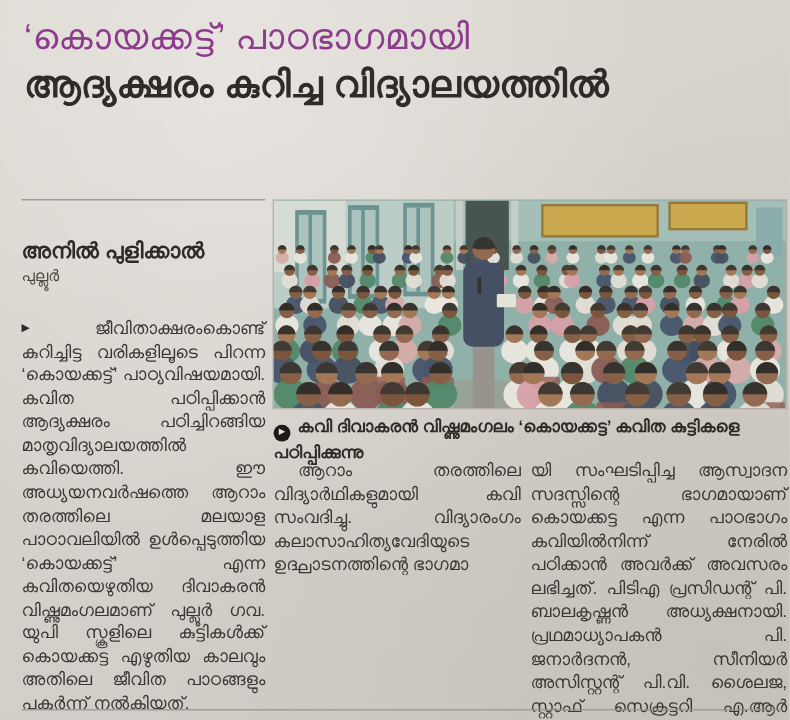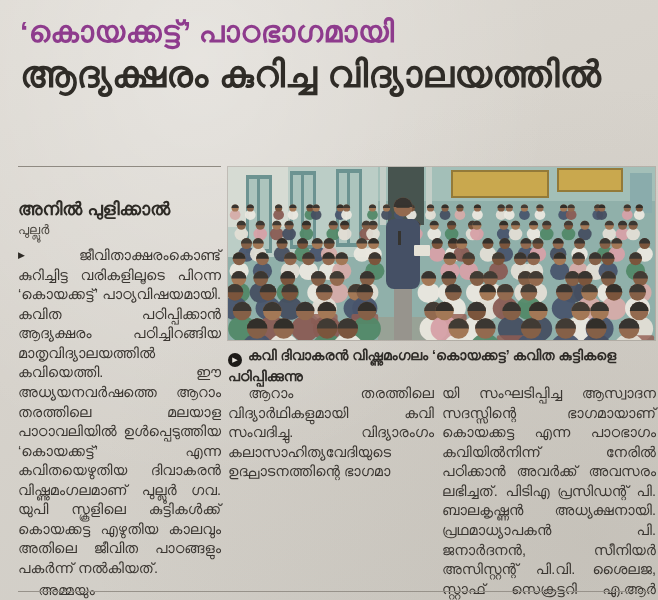--- a/index.html
+++ b/index.html
@@ -11,27 +11,27 @@
   .page{
     position:relative;width:658px;height:600px;
     background:
       radial-gradient(ellipse at 30% 10%, rgba(255,255,255,.35), rgba(0,0,0,0) 55%),
       radial-gradient(ellipse at 90% 90%, rgba(120,110,95,.12), rgba(0,0,0,0) 60%),
       linear-gradient(160deg,#dcd8d1 0%,#d6d2cb 45%,#cfccc5 100%);
     color:#35322d;
   }
   
   .headline{position:absolute;left:20px;top:12px;line-height:1.3;}
-  .kicker{font-size:30px;font-weight:bold;color:#8e3b8d;letter-spacing:.5px;}
-  .hl-main{font-size:37px;font-weight:bold;color:#2f2c27;letter-spacing:.2px;}
+  .kicker{font-size:30px;font-weight:normal;color:#8e3b8d;letter-spacing:.5px;}
+  .hl-main{font-size:31px;font-weight:bold;color:#2f2c27;letter-spacing:.2px;}
   
   .left-col{position:absolute;left:18px;top:166px;width:203px;}
   .byline-rule{border-top:1.5px solid #8f8a82;margin-bottom:6px;width:100%;}
   .author{font-size:18px;font-weight:bold;color:#2e2b26;margin-top:32px;}
-  .place{font-size:13px;color:#4a463f;margin-top:2px;margin-bottom:8px;}
+  .place{font-size:13px;color:#4a463f;margin-top:2px;margin-bottom:27px;}
   .body-text{font-size:14.5px;line-height:1.35;text-align:justify;color:#3b3732;}
   .body-text p{margin:0 0 2px 0;}
   .body-text p.indent{text-indent:1.4em;}
   .para-marker{font-size:9px;vertical-align:2px;margin-right:5px;color:#2e2b26;}
   
   .photo{position:absolute;left:228px;top:167px;width:427px;height:173px;
          box-shadow:0 0 0 1px rgba(90,85,75,.25);overflow:hidden;background:#8fb3ac;}
   .photo svg{display:block;}
   
   .caption{position:absolute;left:228px;top:346px;width:424px;

